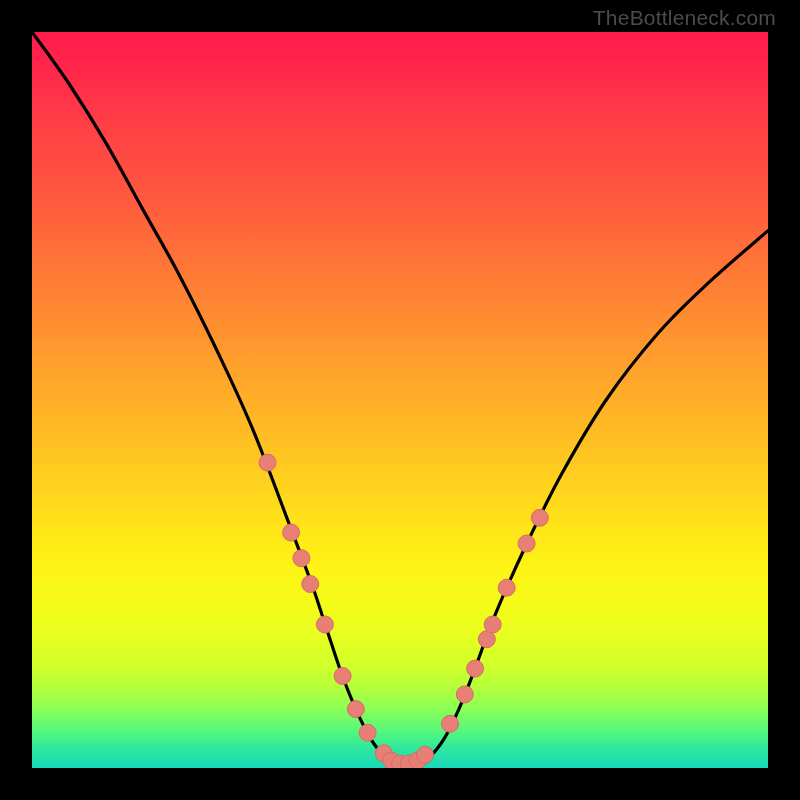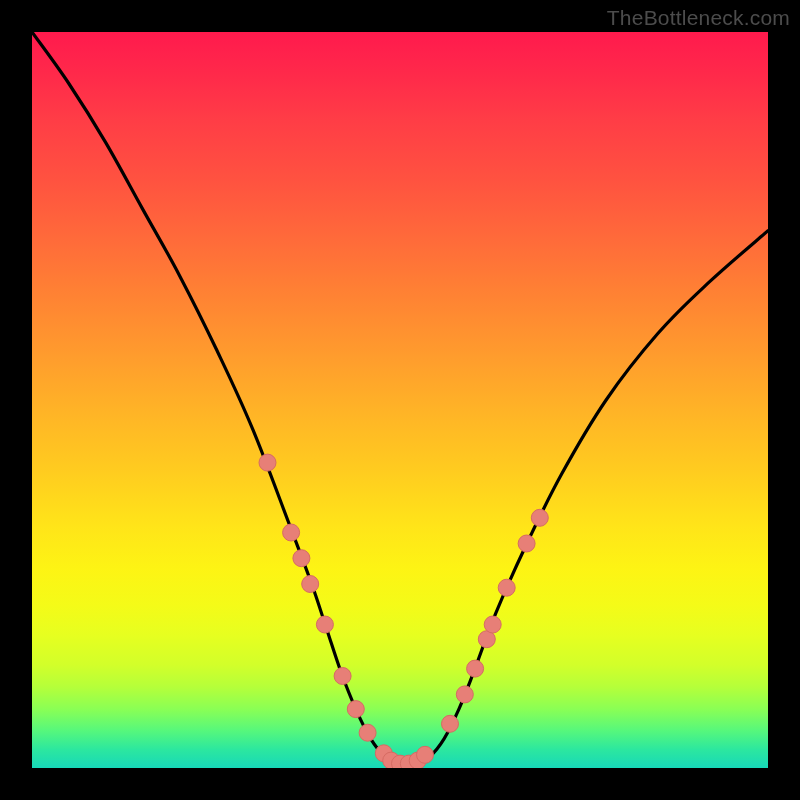--- a/index.html
+++ b/index.html
@@ -42,21 +42,21 @@
       #b5ff3a 89%,
       #8aff55 92%,
       #55f77d 95%,
       #2ce79f 97.5%,
       #17d8b9 100%
     );
   }
   .watermark {
     position: absolute;
     top: 6px;
-    right: 10px;
+    right: 24px;
     color: #4c4c4c;
     font-size: 21px;
     font-weight: 500;
     letter-spacing: 0.2px;
     user-select: none;
   }
   svg.curve {
     position: absolute;
     left: 0;
     top: 0;

